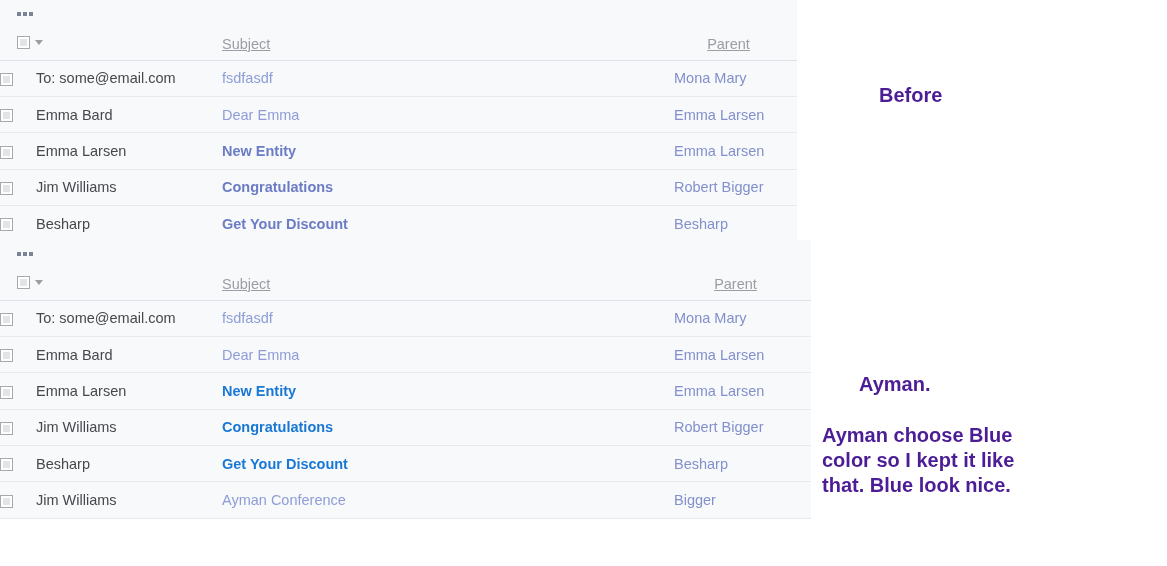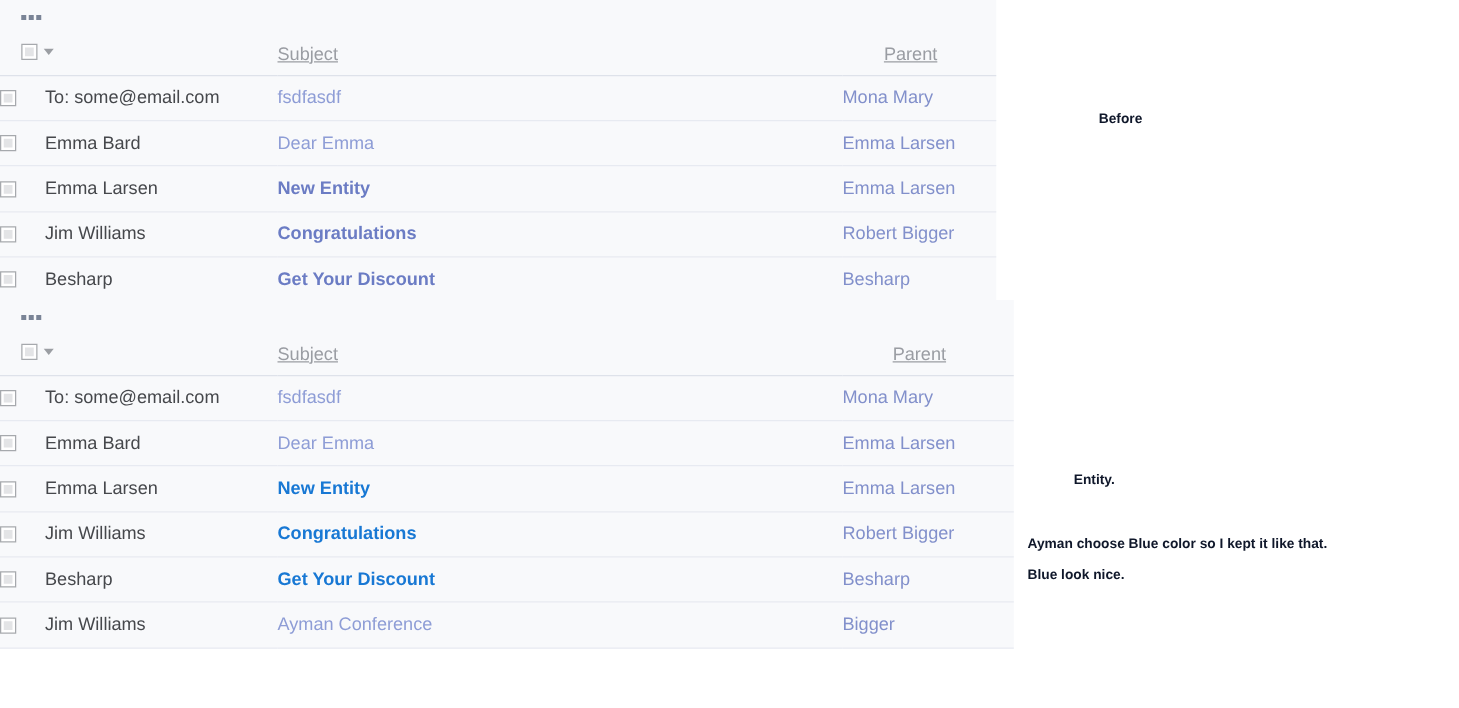--- a/index.html
+++ b/index.html
@@ -119,22 +119,22 @@
   
   .theme-after .subj           { color: #8e9dd6; }
   .theme-after .subj.bold      { color: #1878d4; }
   .theme-after .par            { color: #8290cb; }
 
   
   .note {
     position: absolute;
     font-family: "Liberation Sans", sans-serif;
     font-weight: bold;
-    color: #0f172a;
-    font-size: 11px;
+    color: #4c1d95;
+    font-size: 20px;
     line-height: 25px;
     white-space: pre-line;
   }
   #note-before { left: 879px; top: 83px; }
   #note-after  { left: 859px; top: 372px; }
   #note-body   { left: 822px; top: 423px; width: 240px; }
 </style>
 </head>
 <body>
 
@@ -264,14 +264,14 @@
           <td class="c-check"><span class="cbx"></span></td>
           <td class="c-from">Jim Williams</td>
           <td><span class="subj">Ayman Conference</span></td>
           <td class="c-parent"><span class="par">Bigger</span></td>
         </tr>
       </tbody>
   </table>
 </div>
 
 <div class="note" id="note-before">Before</div>
-<div class="note" id="note-after">Entity.</div>
+<div class="note" id="note-after">Ayman.</div>
 <div class="note" id="note-body">Ayman choose Blue color so I kept it like that. Blue look nice.</div>
 
 </body></html>

